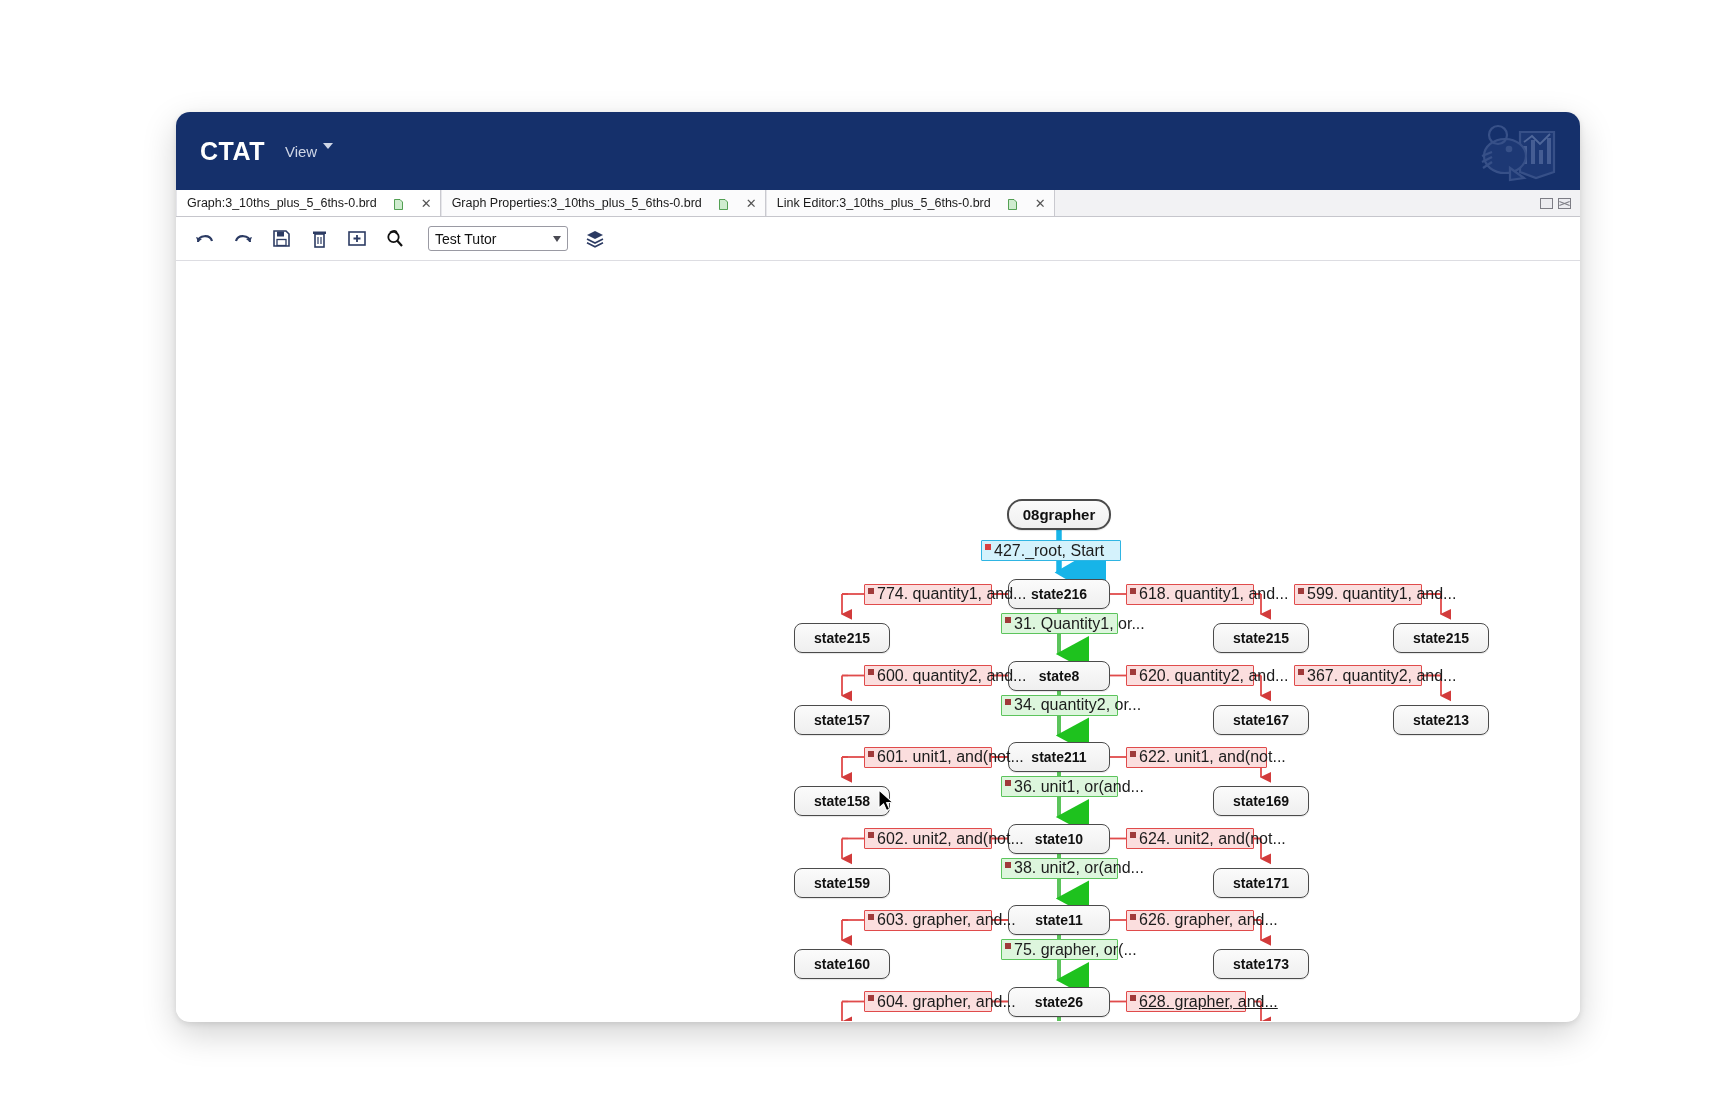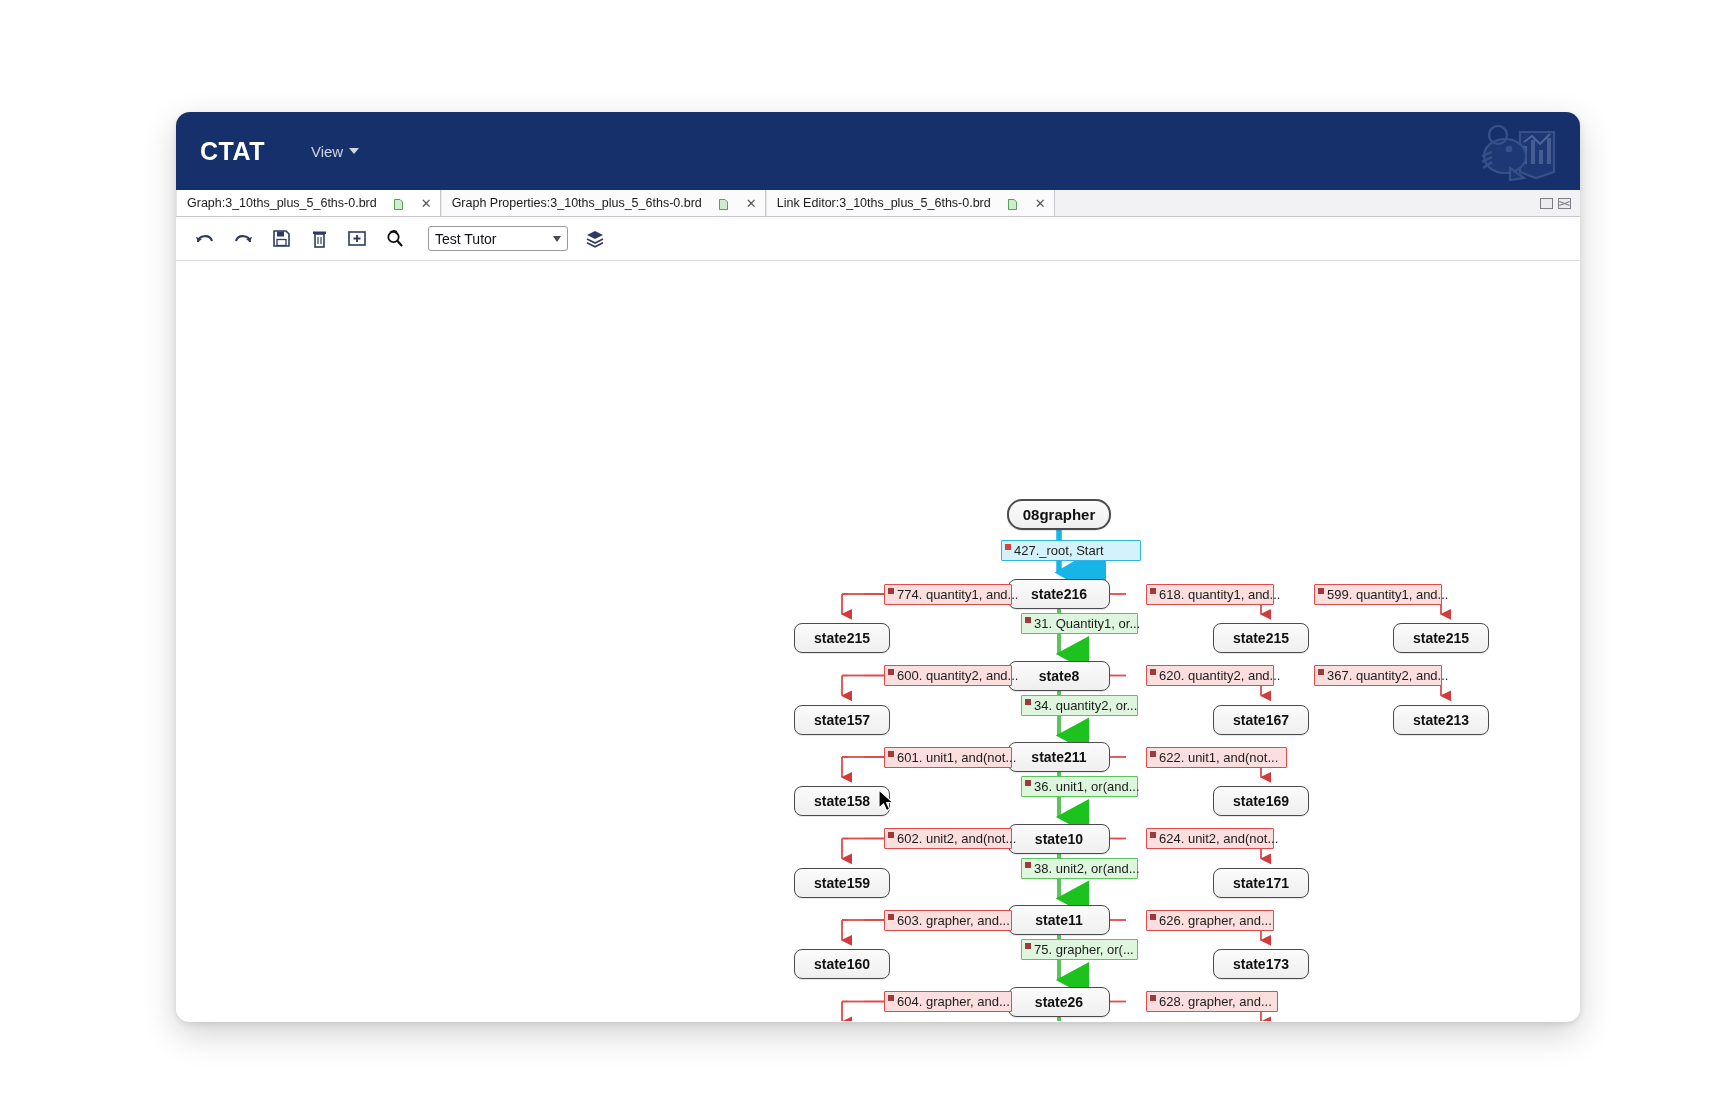--- a/index.html
+++ b/index.html
@@ -31,24 +31,24 @@
     padding-left: 24px;
     overflow: hidden;
   }
   .brand {
     color: #ffffff;
     font-size: 25px;
     font-weight: bold;
     letter-spacing: .5px;
   }
   .menu-item {
-    margin-left: 46px;
+    margin-left: 20px;
     color: #cfd6e6;
     font-size: 15px;
-    display: flex; align-items: center; gap: 6px;
+    display: flex; gap: 6px;
     cursor: pointer;
   }
   .caret {
     width: 0; height: 0;
     border-left: 5px solid transparent;
     border-right: 5px solid transparent;
     border-top: 6px solid #cfd6e6;
   }
   .logo-watermark {
     position: absolute;
@@ -171,27 +171,26 @@
     border-width: 2px;
     font-size: 15px;
     height: 31px;
   }
 
   
   .linklabel {
     position: absolute;
     height: 21px;
     display: flex; align-items: center;
-    font-size: 13px;
+    font-size: 16px;
     padding-left: 12px;
     padding-right: 5px;
     white-space: nowrap;
     cursor: pointer;
     border-radius: 1px;
-    margin-left: 20px;
   }
   .linklabel.err {
     background: #fbdede;
     border: 1.4px solid #e04b4b;
     color: #1c1c1c;
   }
   .linklabel.ok {
     background: #ddf6dd;
     border: 1.4px solid #5cc45c;
     color: #1c1c1c;
@@ -481,21 +480,21 @@
             <div class="node" style="left: 1037px; top: 688px; width: 96px;">state173</div>
             <div class="linklabel ok" style="left: 825px; top: 678px; width: 117px;">
               <span class="dot"></span>
               <span>75. grapher, or(...</span>
             </div>
             <div class="node" style="left: 832px; top: 725.5px; width: 102px;">state26</div>
             <div class="linklabel err" style="left: 688px; top: 730px; width: 128px;">
               <span class="dot"></span>
               <span>604. grapher, and...</span>
             </div>
-            <div class="linklabel err" style="left: 950px; top: 730px; width: 132px;">
+            <div class="linklabel err" style="left: 950px; top: 730px; width: 120px; text-decoration: underline;">
               <span class="dot"></span>
               <span>628. grapher, and...</span>
             </div>
             <div class="linklabel ok" style="left: 825px; top: 759.5px; width: 117px;"></div>
           </div>
 
         <svg class="cursor-arrow" style="left:702px; top:528px;" viewBox="0 0 16 24">
           <path d="M1 1 L1 19 L5.6 14.8 L8.6 21.6 L11.6 20.2 L8.6 13.8 L14.4 13.2 Z" fill="#000" stroke="#fff" stroke-width="1.1"></path>
         </svg>
       </div>

